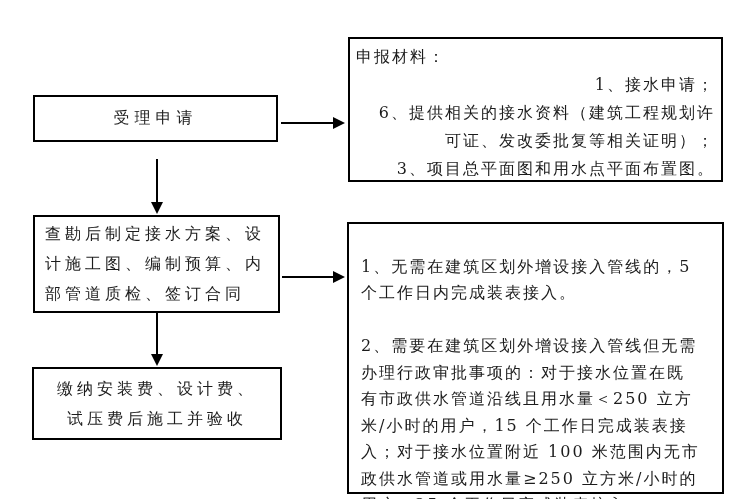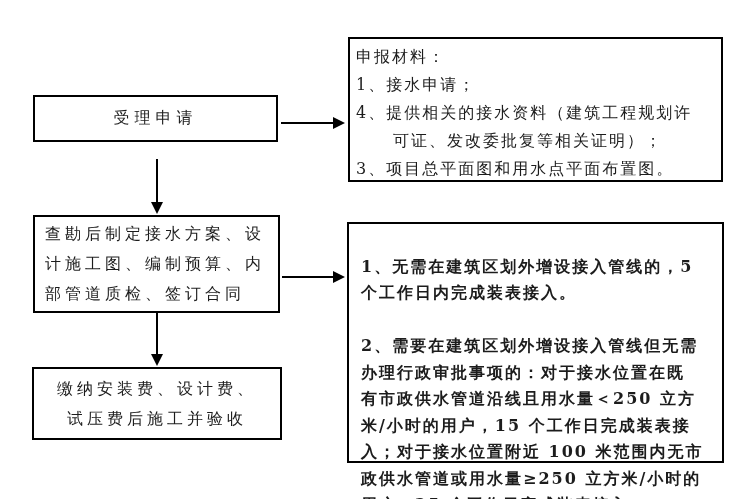--- a/index.html
+++ b/index.html
@@ -33,27 +33,26 @@
     display: flex; align-items: center; justify-content: flex-start;
     text-align: left; padding-left: 10px; white-space: pre-line;
   }
   #step3 { left: 32px;  top: 367px; width: 250px; height: 73px;  letter-spacing: 4px; line-height: 30px; }
 
   #note1 {
     left: 348px; top: 37px; width: 375px; height: 145px;
     font-size: 16px; letter-spacing: 2px; line-height: 28px;
     padding: 4px 6px 0 6px;
   }
-  #note1 .hang { padding-left: 37px; text-indent: -37px; white-space: pre-line; }
+  #note1 .hang { padding-left: 37px; text-indent: -37px; white-space: pre-line; text-align: right; }
   #note2 {
-    left: 347px; top: 222px; width: 377px; height: 241px;
+    left: 347px; top: 222px; width: 377px; height: 272px;
     font-size: 16px; letter-spacing: 2px; line-height: 26.5px;
     padding: 3px 4px 0 12px;
     white-space: pre-line;
-    font-weight: bold;
   }
 
   .hline { position: absolute; height: 2px; background: #000000; }
   .vline { position: absolute; width: 2px;  background: #000000; }
   .head-right {
     position: absolute; width: 0; height: 0;
     border-top: 6px solid transparent; border-bottom: 6px solid transparent;
     border-left: 12px solid #000000;
   }
   .head-down {
@@ -72,21 +71,21 @@
   <div class="box step" id="step2">查勘后制定接水方案、设
 计施工图、编制预算、内
 部管道质检、签订合同</div>
 
   <div class="box step" id="step3">缴纳安装费、设计费、
 试压费后施工并验收</div>
 
   <div class="box" id="note1">
     <div>申报材料：</div>
     <div class="hang">1、接水申请；</div>
-    <div class="hang">4、提供相关的接水资料（建筑工程规划许
+    <div class="hang">6、提供相关的接水资料（建筑工程规划许
 可证、发改委批复等相关证明）；</div>
     <div class="hang">3、项目总平面图和用水点平面布置图。</div>
   </div>
 
   <div class="box" id="note2">
     <div>1、无需在建筑区划外增设接入管线的，5
 个工作日内完成装表接入。</div>
     <div>2、需要在建筑区划外增设接入管线但无需
 办理行政审批事项的：对于接水位置在既
 有市政供水管道沿线且用水量＜250 立方

